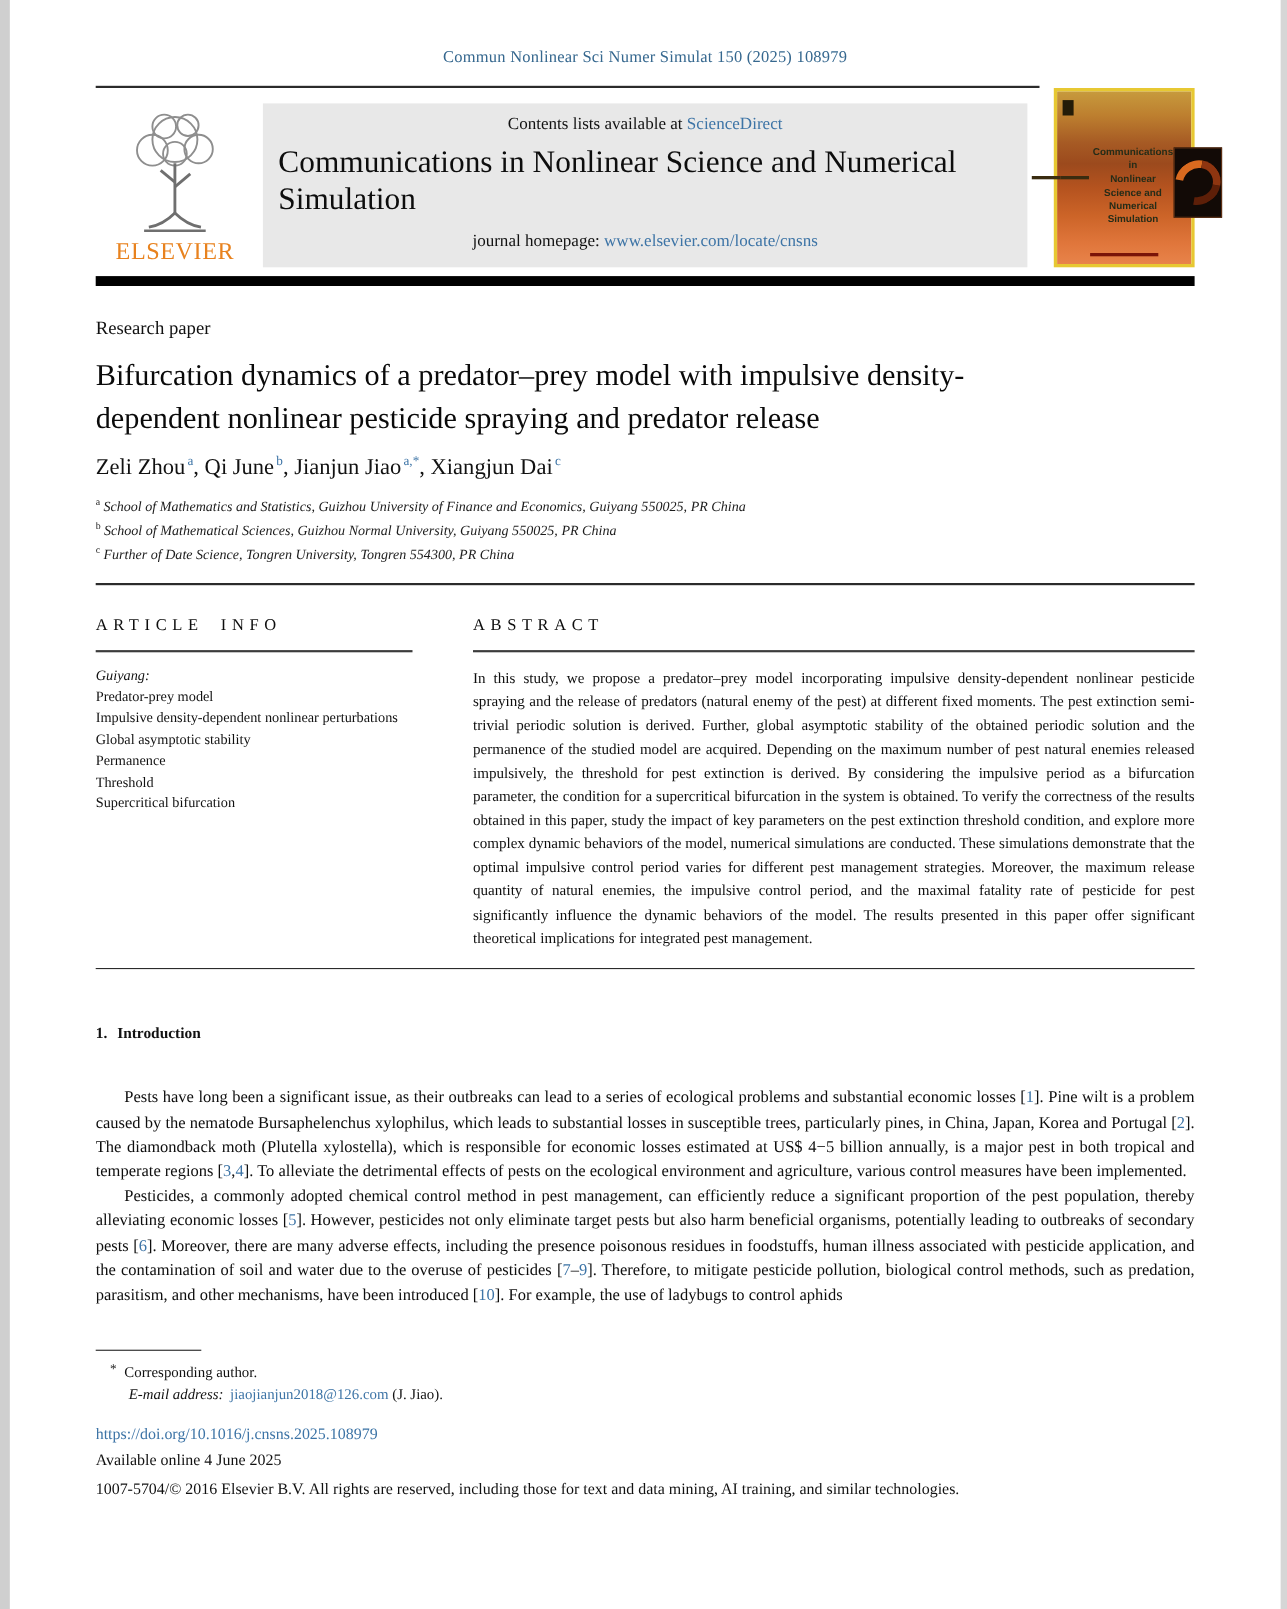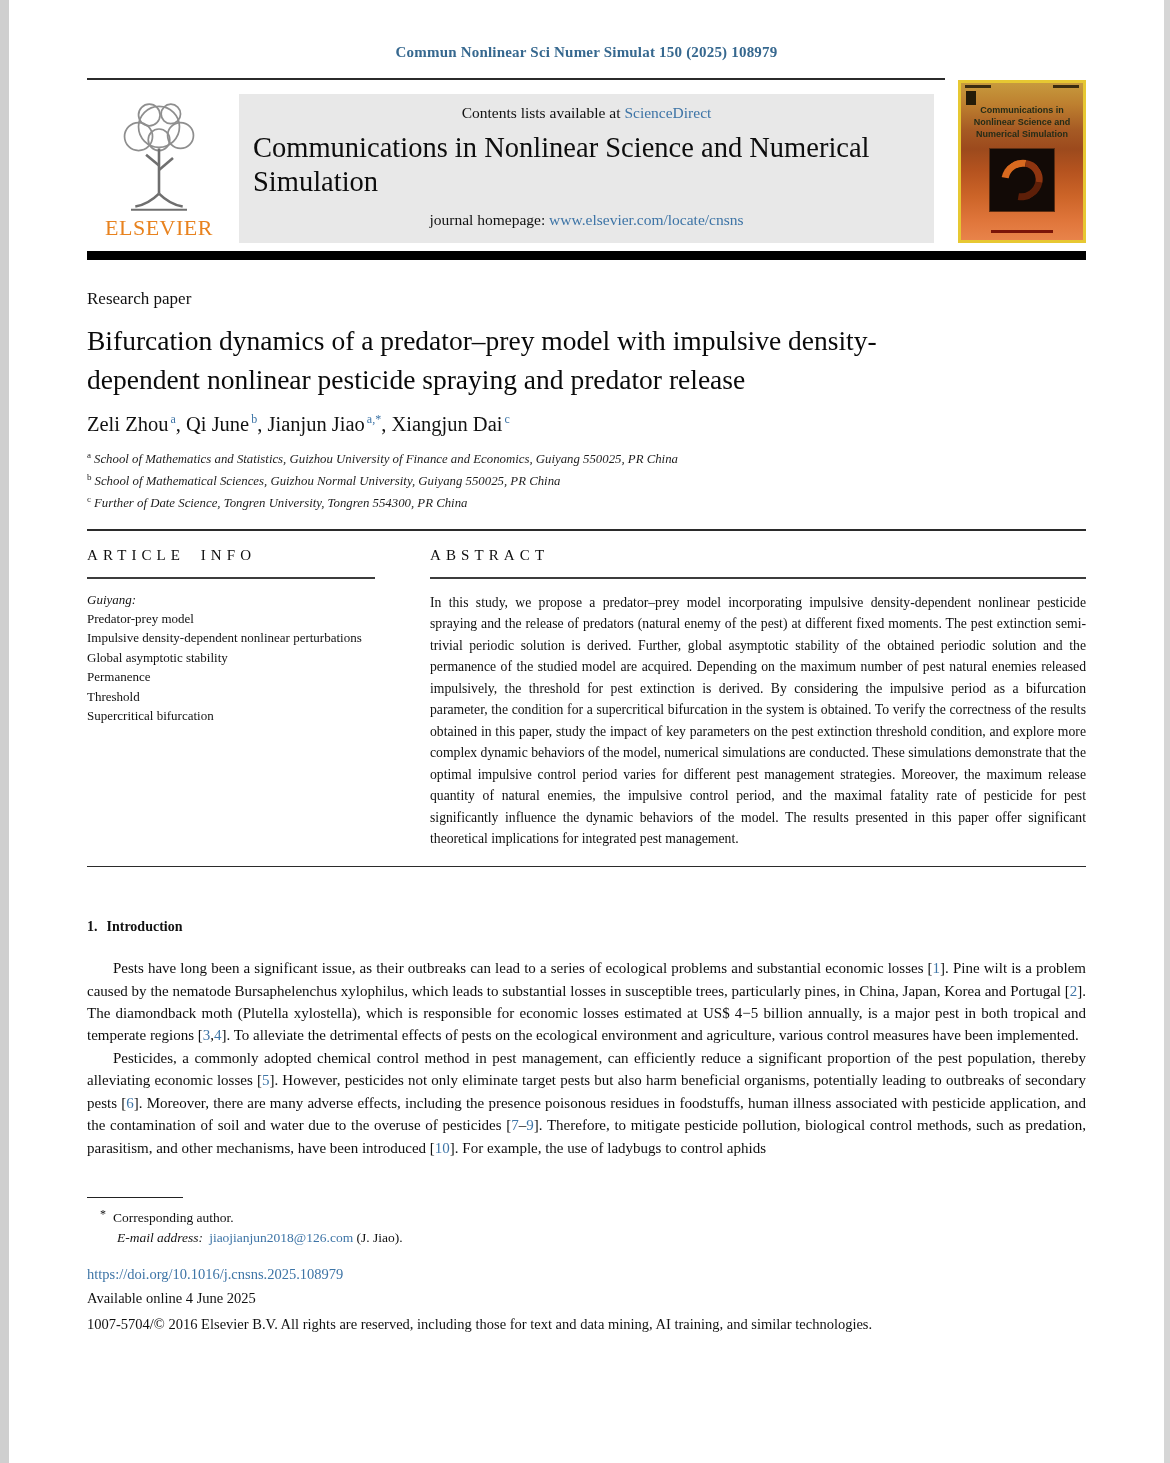--- a/index.html
+++ b/index.html
@@ -10,39 +10,39 @@
   body{
     width:1170px;height:1463px;position:relative;overflow:hidden;
     font-family:"Liberation Serif","DejaVu Serif",serif;color:#111;
   }
   .edge{position:absolute;top:0;bottom:0;background:#cfcfcf;}
   .edge.left{left:0;width:9px;}
   .edge.right{right:0;width:6px;background:#d6d6d6;}
   .page{position:absolute;left:9px;right:6px;top:0;bottom:0;background:#fff;padding:44px 78px 0 78px;}
 
   
-  .citation{font-size:15px;color:var(--citation);text-align:center;letter-spacing:.2px;font-weight:bold;}
+  .citation{font-size:15px;color:var(--citation);text-align:center;letter-spacing:.2px;}
   .citation-rule{height:2px;background:#2b2b2b;width:858px;margin-top:17px;}
 
   
   .masthead{display:flex;margin-top:0;}
   .logo-col{width:152px;display:flex;flex-direction:column;align-items:center;justify-content:flex-end;padding:14px 8px 2px 0;}
   .logo-col svg{display:block;}
   .elsevier-word{font-size:22px;color:var(--elsevier-orange);letter-spacing:.5px;margin-top:2px;font-weight:400;}
   .banner{flex:1;background:#e8e8e8;margin-top:14px;padding:10px 14px 12px;display:flex;flex-direction:column;align-items:center;}
   .contents-line{font-size:15.5px;}
   .jtitle{font-size:28.5px;line-height:1.18;margin-top:9px;color:#0d0d0d;}
   .homepage-line{font-size:15.5px;margin-top:13px;}
   a.link{color:var(--link);text-decoration:none;cursor:pointer;}
   .ref-link{color:var(--link);cursor:pointer;}
 
   
   .cover{width:128px;height:163px;margin-left:24px;margin-top:0;border:3px solid #e7c832;
     background:linear-gradient(180deg,#c79a3d 0%,#bd7f2f 14%,#a65a24 30%,#9c4a1d 42%,#b5531f 56%,#cc6428 72%,#e0763b 88%,#e8834a 100%);
-    display:flex;flex-direction:column;align-items:center;position:relative;cursor:pointer;}
+    display:flex;align-items:center;position:relative;cursor:pointer;justify-content:center;}
   .cover-topline{width:100%;display:flex;justify-content:space-between;padding:2px 4px;}
   .cover-topline i{display:block;width:26px;height:3px;background:#3a2c10;}
   .cover-mark{position:absolute;left:5px;top:8px;width:10px;height:14px;background:#241c08;}
   .cover-title{margin-top:14px;text-align:center;font-family:"Liberation Sans",sans-serif;font-weight:bold;
     font-size:9px;line-height:1.35;color:#252c18;}
   .cover-art{margin-top:8px;width:66px;height:64px;background:#120a06;border:1px solid #5b2d12;display:flex;align-items:center;justify-content:center;}
   .swirl{width:42px;height:40px;border-radius:50%;border:7px solid transparent;
     border-top-color:#d96a1f;border-right-color:#8e3510;border-bottom-color:#5d1f08;transform:rotate(-35deg);}
   .cover-url{position:absolute;bottom:7px;left:50%;transform:translateX(-50%);width:62px;height:3px;background:#7a1408;}
 
@@ -54,32 +54,32 @@
 
   .authors{font-size:20.5px;margin-top:13px;font-weight:400;}
   .authors sup{font-size:12px;color:var(--link);margin-left:2px;}
 
   .affils{margin-top:12px;}
   .affil{font-size:12.8px;font-style:italic;line-height:1.72;color:#1c1c1c;}
   .affil sup{font-style:normal;font-size:9px;margin-right:3px;}
 
   .full-rule{height:2px;background:#2b2b2b;margin-top:14px;}
 
-  .cols{display:grid;grid-template-columns:288px 1fr;column-gap:55px;margin-top:16px;}
+  .cols{display:grid;grid-template-columns:288px 1fr;column-gap:55px;margin-top:29px;}
   .col-heading{font-size:15px;letter-spacing:.34em;word-spacing:.45em;color:#0d0d0d;}
   .heading-rule{height:2px;background:#3c3c3c;margin-top:13px;}
   .kw-label{font-size:13px;font-style:italic;margin-top:13px;}
   .kw-list{font-size:13px;line-height:1.5;margin-top:1px;}
   .abstract-text{font-size:13.7px;line-height:1.57;text-align:justify;margin-top:13px;color:#0e0e0e;}
 
   .section-rule{height:1.5px;background:#2b2b2b;margin-top:16px;}
 
   .intro-heading{font-size:14px;font-weight:bold;margin-top:52px;}
   .intro-heading .num{margin-right:9px;}
-  .body-text{font-size:15px;line-height:1.495;text-align:justify;margin-top:22px;color:#0d0d0d;}
+  .body-text{font-size:15px;line-height:1.495;text-align:justify;margin-top:38px;color:#0d0d0d;}
   .body-text p{text-indent:26px;}
 
   .footnote{margin-top:38px;}
   .fn-rule{width:96px;height:1.5px;background:#222;}
   .fn-line{font-size:13.5px;margin-top:9px;margin-left:13px;}
   .fn-line .star{font-size:12px;vertical-align:4px;margin-right:7px;}
   .fn-email{font-size:13.5px;margin-top:4px;margin-left:30px;}
   .fn-email .em{font-style:italic;margin-right:6px;}
 
   .doi{font-size:14.5px;margin-top:20px;}

